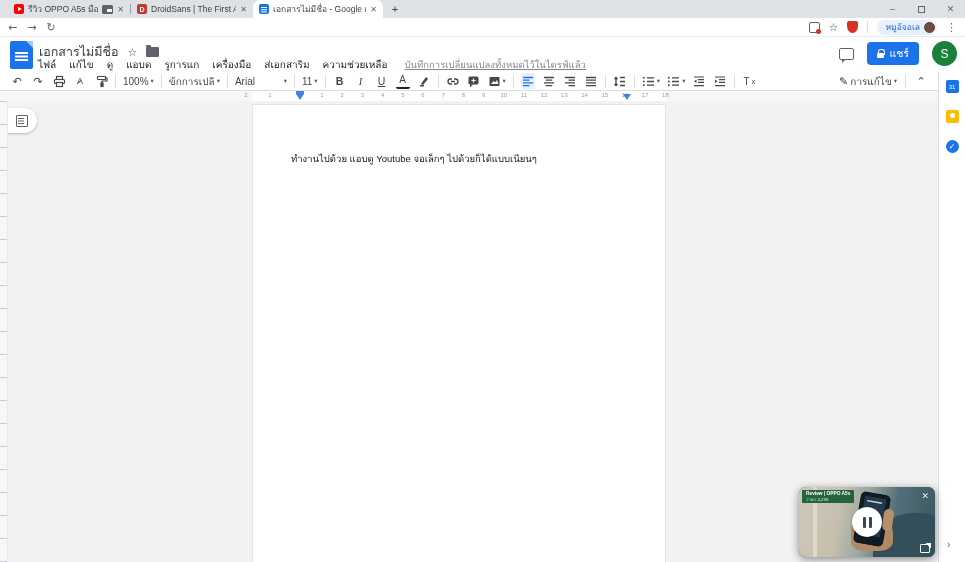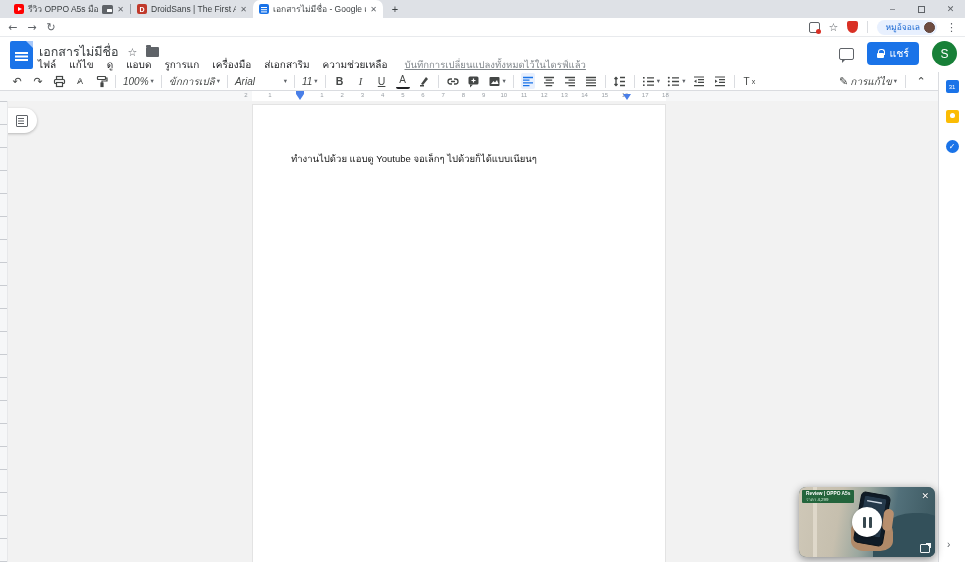--- a/index.html
+++ b/index.html
@@ -94,21 +94,21 @@
     display:flex; align-items:center; justify-content:center; }
 
   
   .toolbar { position:absolute; top:72px; left:0; width:938px; height:19px; background:#fff;
     border-bottom:1px solid #dadce0; display:flex; align-items:center; padding:0 10px; gap:7px; }
   .tbtn { display:flex; align-items:center; justify-content:center; min-width:14px; height:16px;
     color:#444746; font-size:11px; border-radius:2px; gap:2px; flex:0 0 auto; }
   .tbtn svg { display:block; }
   .tbtn.active-fmt { background:#e8f0fe; }
   .tsep { width:1px; height:13px; background:#dadce0; flex:0 0 auto; }
-  .tlabel { font-size:10px; color:#444746;font-style:italic; }
+  .tlabel { font-size:10px; color:#444746; }
   .caret { font-size:6.5px; color:#5f6368; }
   .glyph { font-family:"DejaVu Sans",sans-serif; font-size:11px; color:#444746; }
   .bold-b { font-weight:bold; font-size:10.5px; }
   .ital-i { font-style:italic; font-family:"Liberation Serif",serif; font-size:10.5px; }
   .und-u { text-decoration:underline; font-size:10.5px; }
   .tcolor { font-size:10px; border-bottom:2px solid #202124; line-height:10px; }
   .spellA { position:relative; font-size:9px; line-height:9px; }
   .spellA::after { content:"✓"; position:absolute; left:4px; top:4px; font-size:7px; color:#444746; }
   .clearfmt { font-size:10px; }
   .clearfmt small { font-size:7px; }

